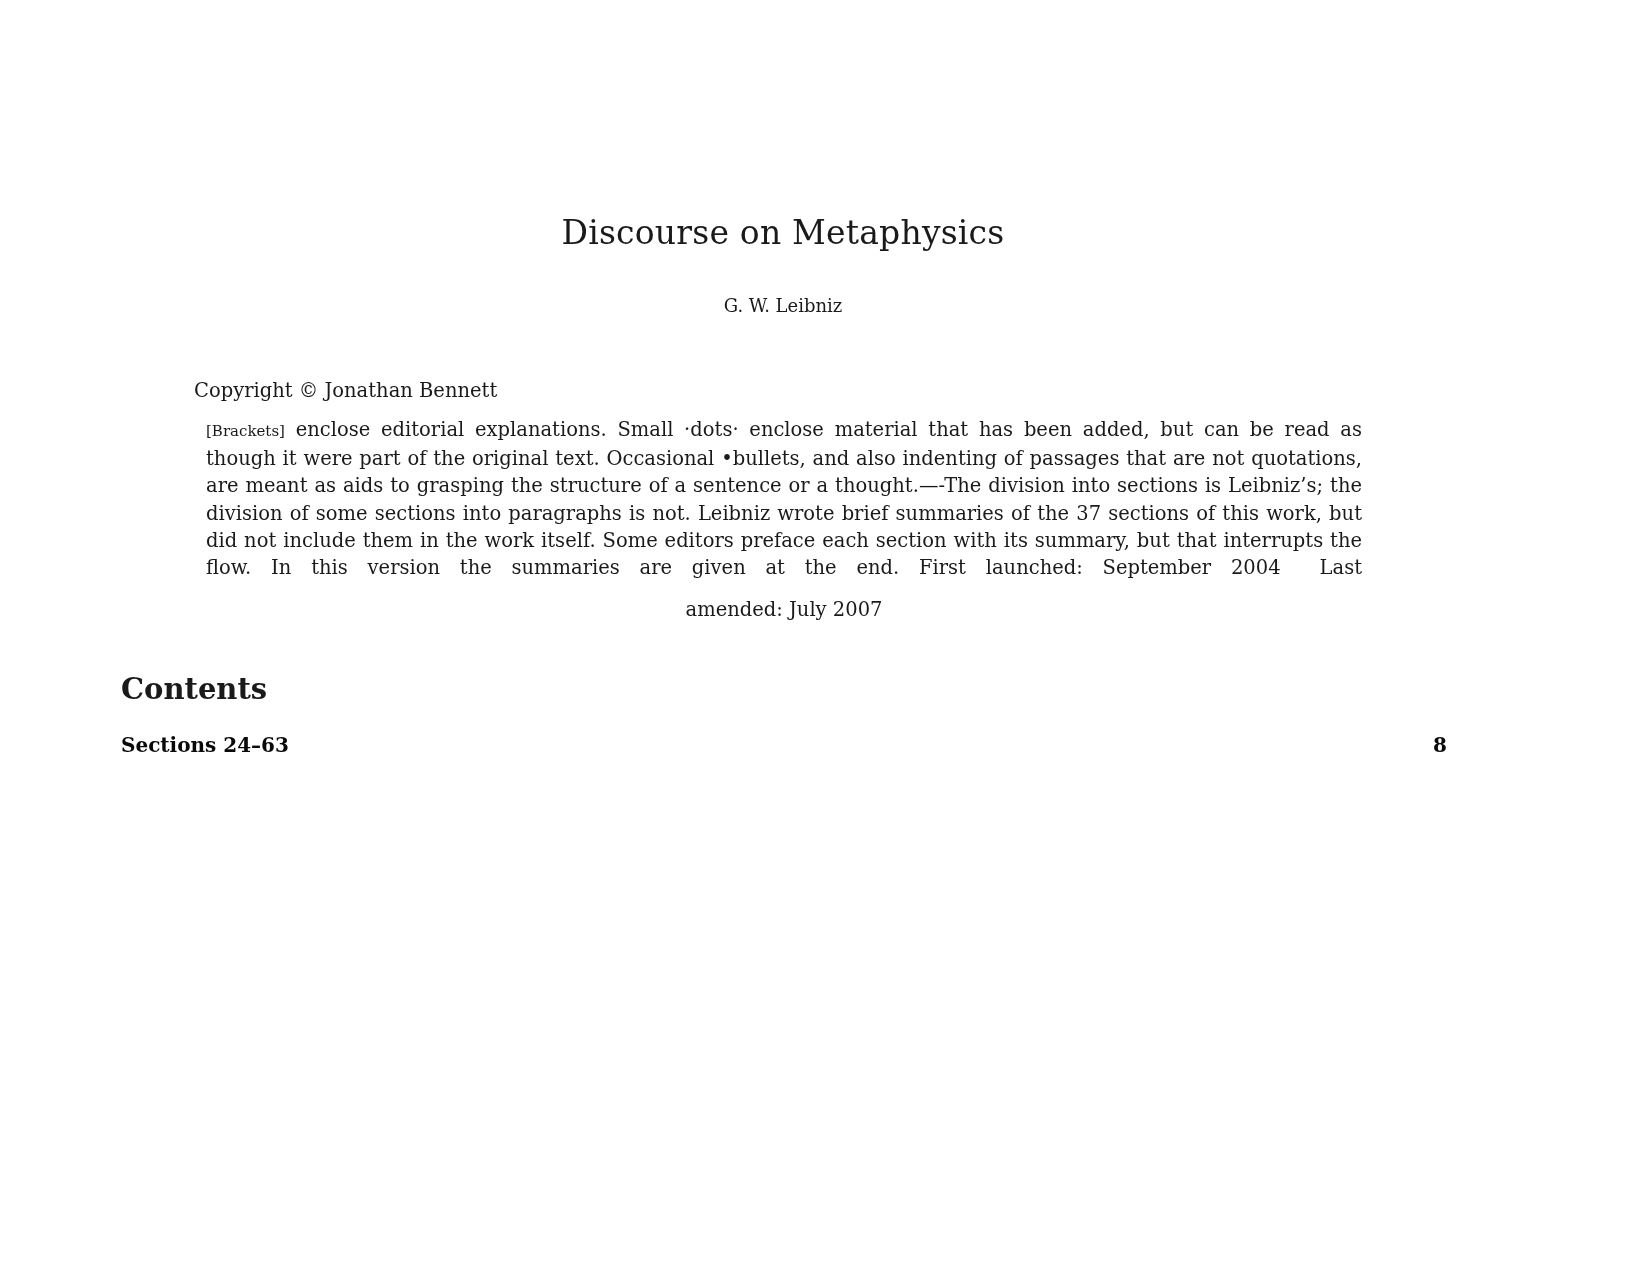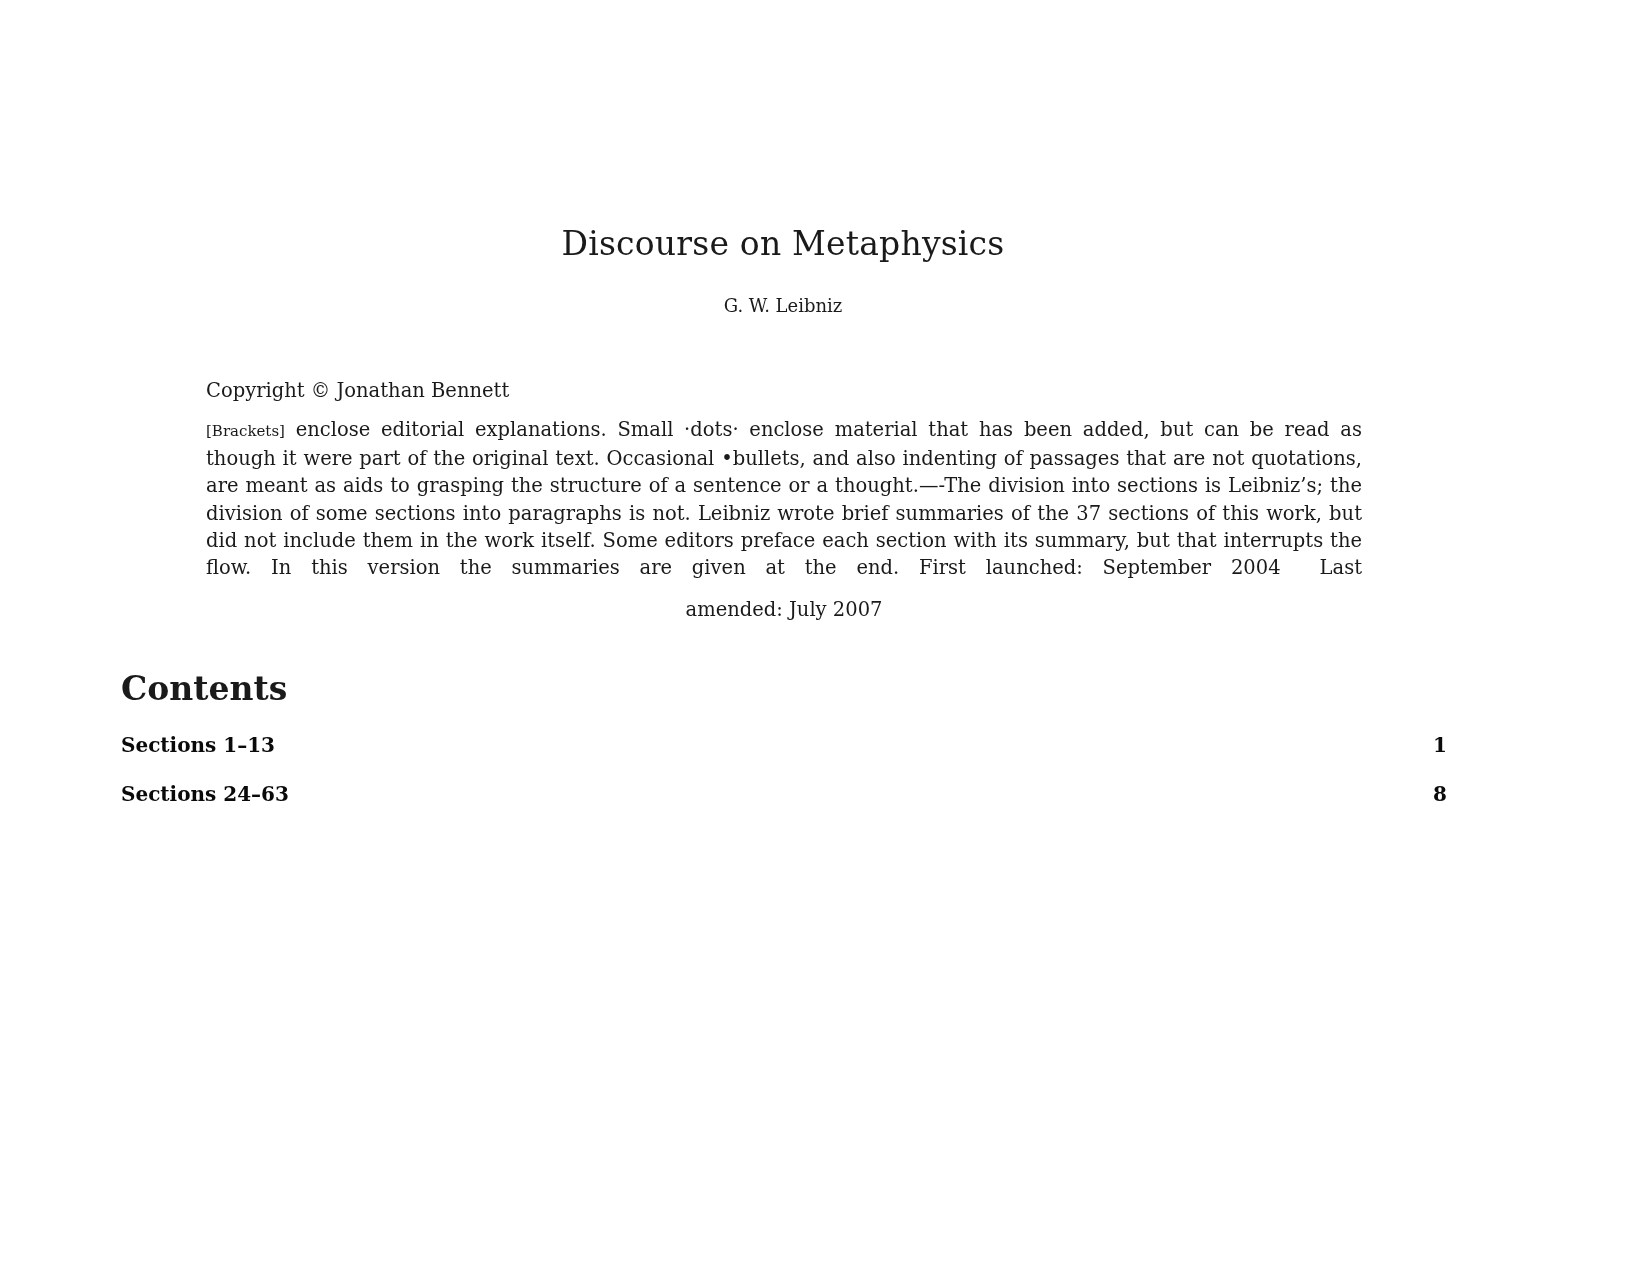--- a/index.html
+++ b/index.html
@@ -10,21 +10,21 @@
     body {
       width: 1650px;
       height: 1274px;
       position: relative;
       overflow: hidden;
       color: #1a1a1a;
       font-family: "DejaVu Serif", "Liberation Serif", serif;
     }
     .page-title {
       position: absolute;
-      top: 224px;
+      top: 213px;
       left: 0;
       width: 1566px;
       text-align: center;
       font-size: 33px;
       font-weight: normal;
       margin: 0;
       letter-spacing: 0.2px;
     }
     .author {
       position: absolute;
@@ -36,21 +36,21 @@
       margin: 0;
     }
     .front-matter {
       position: absolute;
       top: 378px;
       left: 194px;
       width: 1180px;
       font-size: 19.5px;
     }
     .copyright {
-      margin: 0 0 6px 12px;
+      margin: 0 0 6px 0;
       line-height: 26px;
     }
     .notice {
       margin: 12px;
       line-height: 27.2px;
       text-align: justify;
       text-align-last: justify;
     }
     .notice-last {
       margin: 0;
@@ -62,21 +62,21 @@
     }
     .contents {
       position: absolute;
       top: 670px;
       left: 121px;
       width: 1326px;
       font-family: "DejaVu Serif", "Liberation Serif", serif;
       font-weight: bold;
     }
     .contents-heading {
-      font-size: 33px;
+      font-size: 29px;
       margin: 0 0 24px 0;
       line-height: 38px;
     }
     .toc-row {
       display: flex;
       justify-content: space-between;
       align-items: baseline;
       font-size: 20px;
       line-height: 26px;
       height: 48.5px;
@@ -95,24 +95,20 @@
 
 <div class="front-matter">
   <p class="copyright">Copyright © Jonathan Bennett</p>
   <p class="notice"><span class="small-caps">[Brackets]</span><span> enclose editorial explanations. Small ·dots· enclose material that has been added, but can be read as though it were part of the original text. Occasional •bullets, and also indenting of passages that are not quotations, are meant as aids to grasping the structure of a sentence or a thought.—-The division into sections is Leibniz’s; the division of some sections into paragraphs is not. Leibniz wrote brief summaries of the 37 sections of this work, but did not include them in the work itself. Some editors preface each section with its summary, but that interrupts the flow. In this version the summaries are given at the end. First launched: September 2004  Last</span></p>
   <p class="notice-last">amended: July 2007</p>
 </div>
 
 <div class="contents">
   <h2 class="contents-heading">Contents</h2>
 
-  <div class="toc-row">
-    <span class="toc-label">Sections 1–13</span>
-    <span class="toc-page">1</span>
-  </div>
 
 
   <div class="toc-row">
     <span class="toc-label">Sections 24–63</span>
     <span class="toc-page">8</span>
   </div>
 
 </div>
 
 </body></html>

